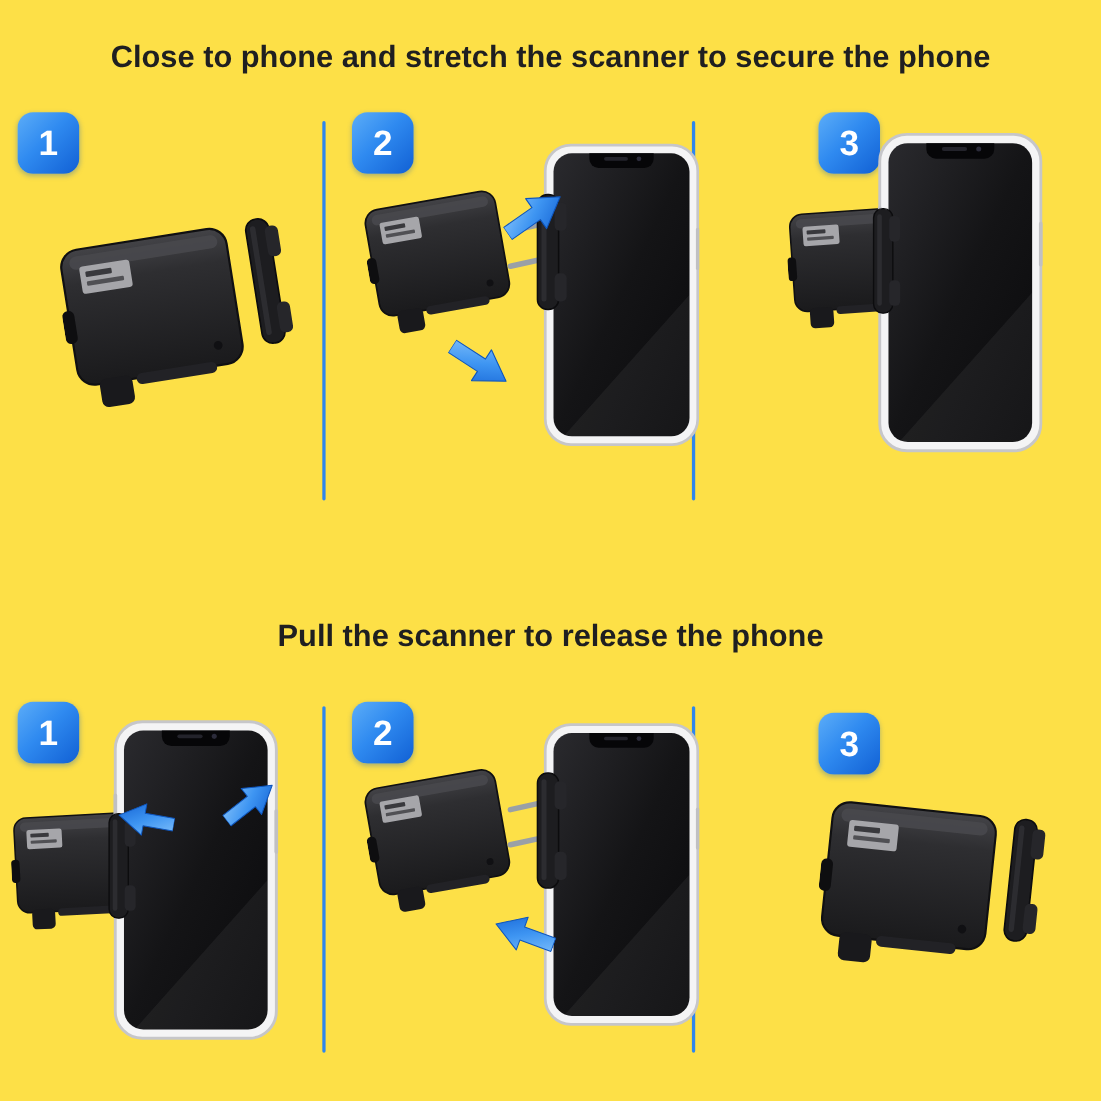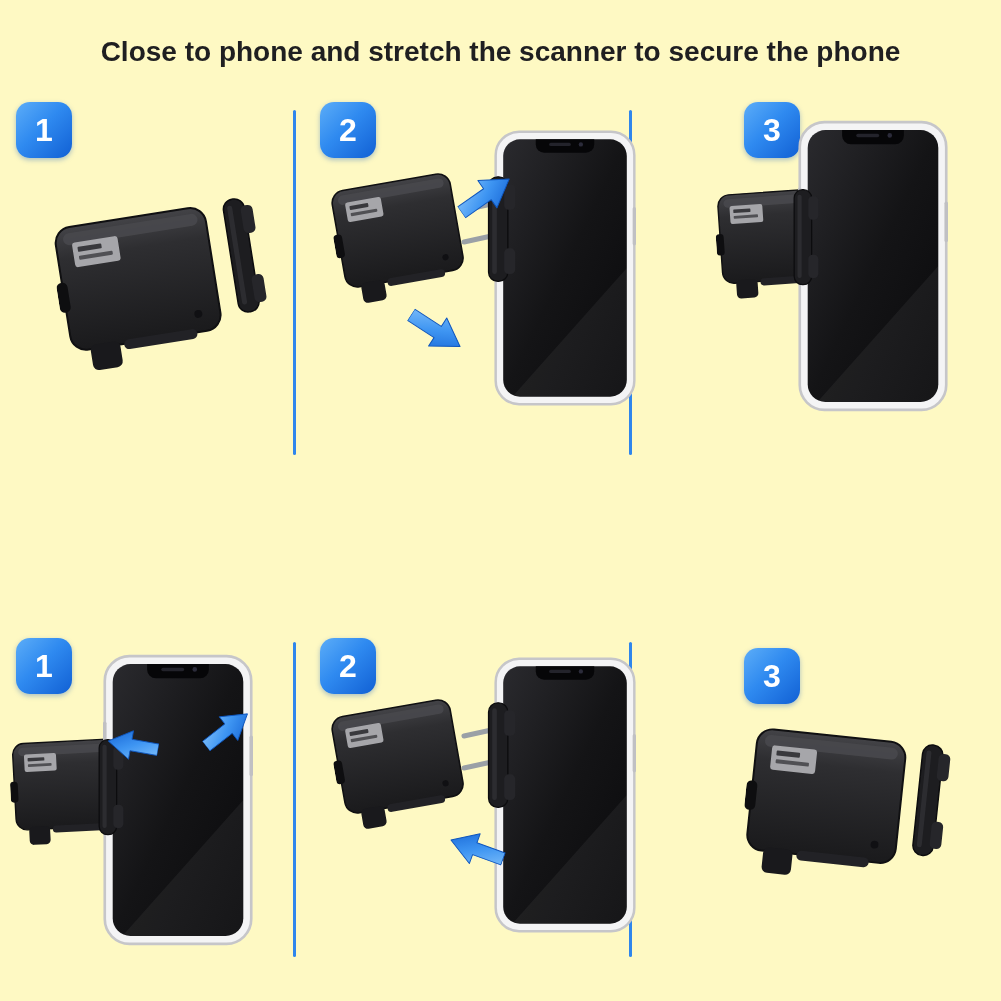--- a/index.html
+++ b/index.html
@@ -1,18 +1,18 @@
 <!DOCTYPE html>
 <html><head>
 <meta charset="utf-8">
 <style>
   * { margin:0; padding:0; box-sizing:border-box; }
   html,body { background:#ffffff; }
   body { font-family:"Liberation Sans", sans-serif; }
-  .poster { position:relative; width:1001px; height:1001px; background:#fef9c3; overflow:hidden; }
+  .poster { position:relative; width:1001px; height:1001px; background:#fde047; overflow:hidden; }
 
   .section-title { position:absolute; left:0; width:100%; text-align:center;
     font-size:28px; font-weight:600; color:#1f1f21; }
   .title-install { top:36px; }
   .title-removal { top:562px; }
 
   .main-heading { position:absolute; top:462px; left:0; width:100%; text-align:center;
     font-size:46px; font-weight:700; color:#1b7ce9; letter-spacing:0.5px; }
 
   .badge { position:absolute; width:56px; height:56px; border-radius:14px;
@@ -132,20 +132,21 @@
     <svg viewBox="0 0 300 350">
       <g transform="rotate(-4 110 130)">
         <use href="#sym-clamp" x="48" y="72" width="125" height="118"></use>
       </g>
       <use href="#sym-phone" x="130" y="12" width="150" height="292"></use>
       <use href="#sym-hook" x="122" y="78" width="30" height="104"></use>
     </svg>
   </div>
 
 
+  <h2 class="section-title title-removal">Pull the scanner to release the phone</h2>
 
   <div class="divider" style="left:293px;top:642px;height:315px"></div>
   <div class="divider" style="left:629px;top:642px;height:315px"></div>
 
   <div class="badge" style="left:16px;top:638px">
     <span>1</span>
   </div>
   <div class="badge" style="left:320px;top:638px">
     <span>2</span>
   </div>

